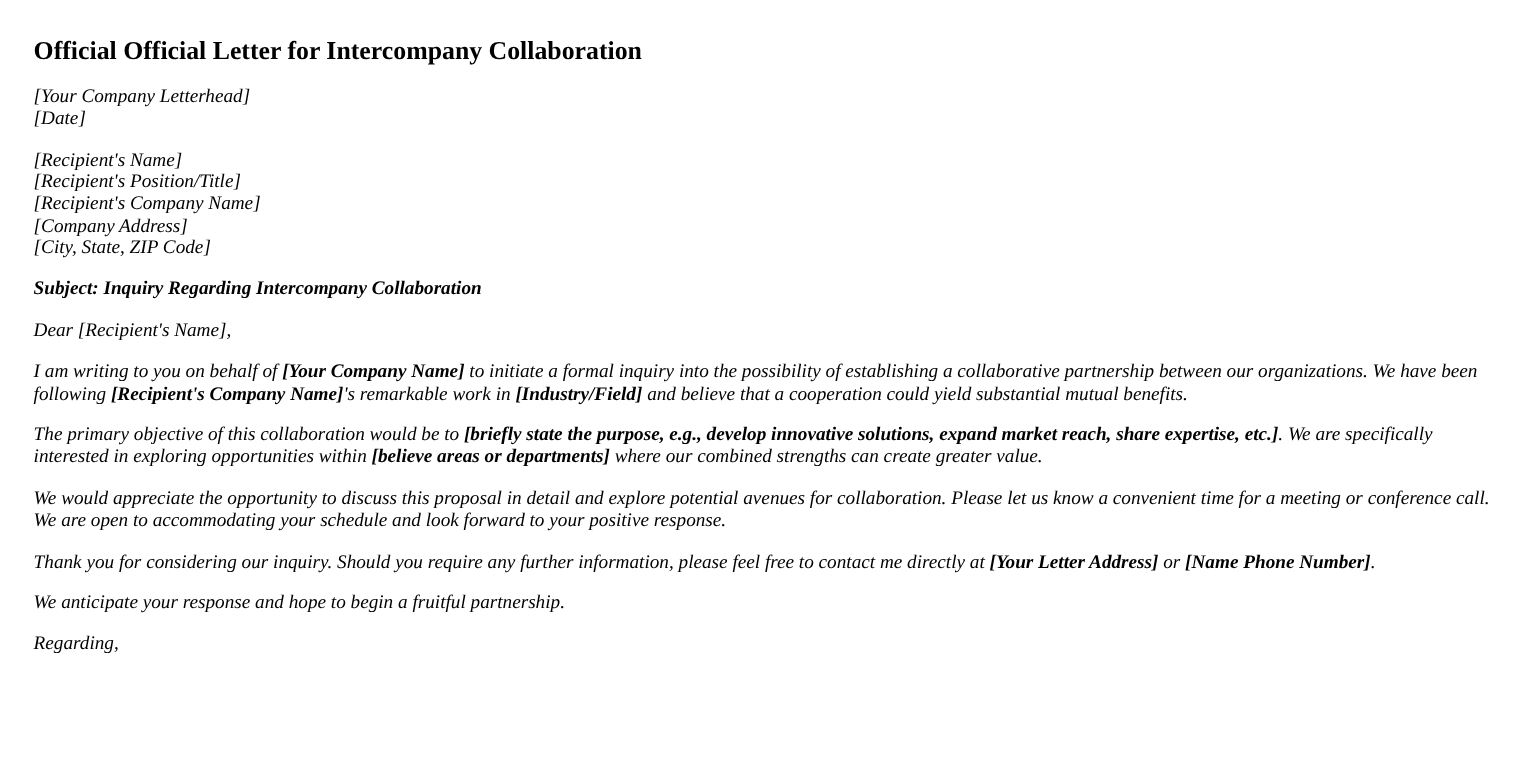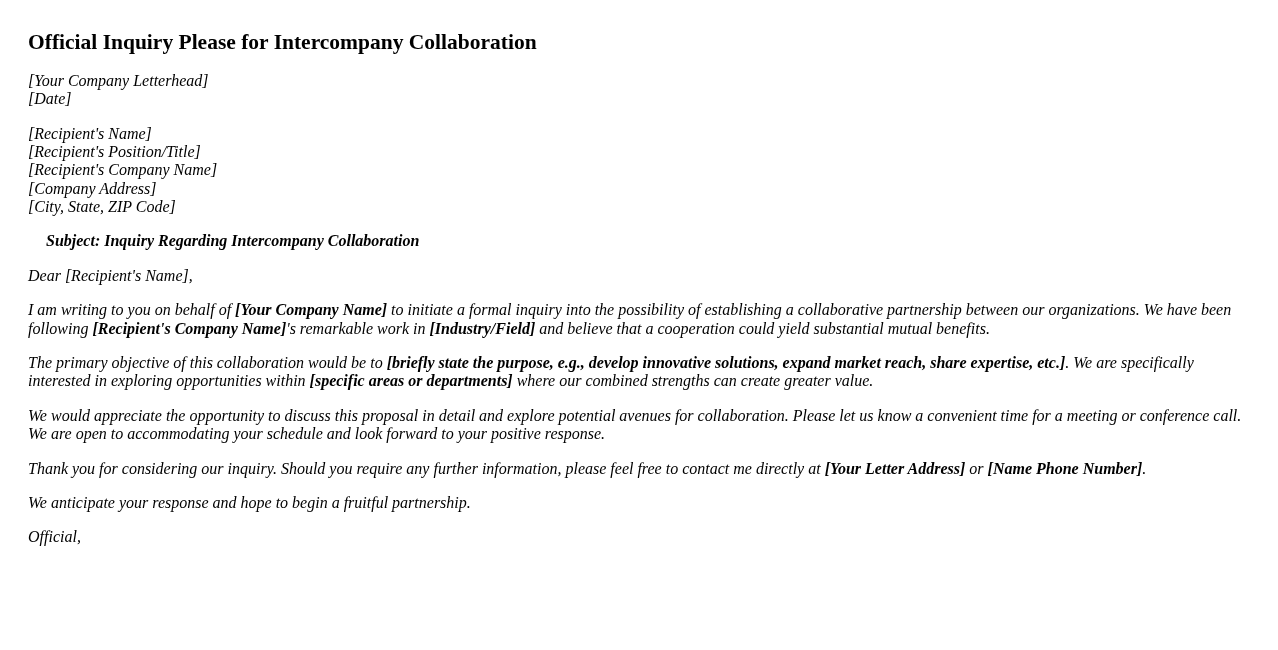--- a/index.html
+++ b/index.html
@@ -24,45 +24,44 @@
     margin: 30px 0 17px 0;
     line-height: 1.15;
     font-family: "Liberation Serif", "DejaVu Serif", serif;
   }
   .doc p {
     margin: 16px 0;
     font-style: italic;
   }
   .doc p.bold {
     font-weight: bold;
-    margin-left: 18px;
   }
   .doc b {
     font-weight: bold;
   }
 </style>
 </head>
 <body>
 
 <div class="doc">
-  <h1>Official Inquiry Please for Intercompany Collaboration</h1>
+  <h1>Official Official Letter for Intercompany Collaboration</h1>
 
   <p>[Your Company Letterhead]<br>[Date]</p>
 
   <p>[Recipient's Name]<br>[Recipient's Position/Title]<br>[Recipient's Company Name]<br>[Company Address]<br>[City, State, ZIP Code]</p>
 
   <p class="bold">Subject: Inquiry Regarding Intercompany Collaboration</p>
 
   <p>Dear [Recipient's Name],</p>
 
   <p>I am writing to you on behalf of <b>[Your Company Name]</b> to initiate a formal inquiry into the possibility of establishing a collaborative partnership between our organizations. We have been following <b>[Recipient's Company Name]</b>'s remarkable work in <b>[Industry/Field]</b> and believe that a cooperation could yield substantial mutual benefits.</p>
 
-  <p>The primary objective of this collaboration would be to <b>[briefly state the purpose, e.g., develop innovative solutions, expand market reach, share expertise, etc.]</b>. We are specifically interested in exploring opportunities within <b>[specific areas or departments]</b> where our combined strengths can create greater value.</p>
+  <p>The primary objective of this collaboration would be to <b>[briefly state the purpose, e.g., develop innovative solutions, expand market reach, share expertise, etc.]</b>. We are specifically interested in exploring opportunities within <b>[believe areas or departments]</b> where our combined strengths can create greater value.</p>
 
   <p>We would appreciate the opportunity to discuss this proposal in detail and explore potential avenues for collaboration. Please let us know a convenient time for a meeting or conference call. We are open to accommodating your schedule and look forward to your positive response.</p>
 
   <p>Thank you for considering our inquiry. Should you require any further information, please feel free to contact me directly at <b>[Your Letter Address]</b> or <b>[Name Phone Number]</b>.</p>
 
   <p>We anticipate your response and hope to begin a fruitful partnership.</p>
 
-  <p>Official,</p>
+  <p>Regarding,</p>
 
 </div>
 
 </body></html>

